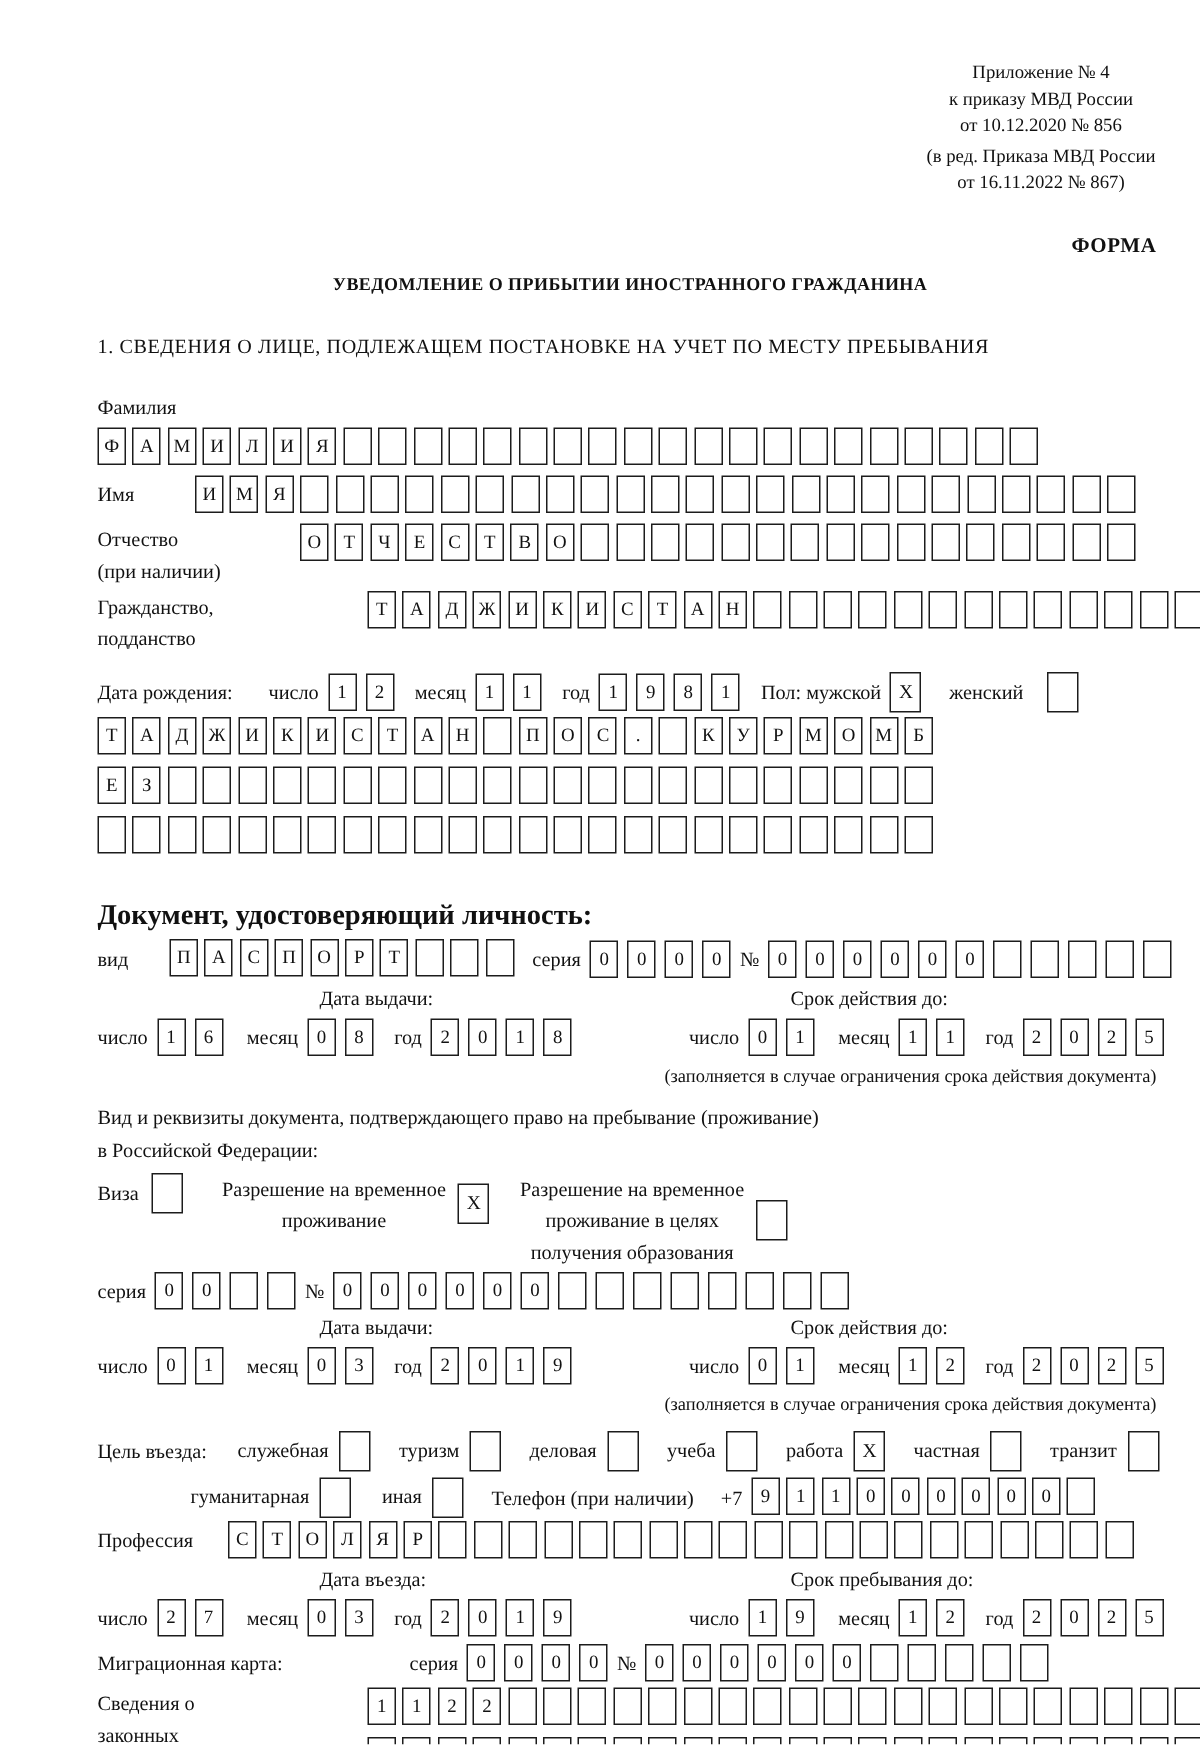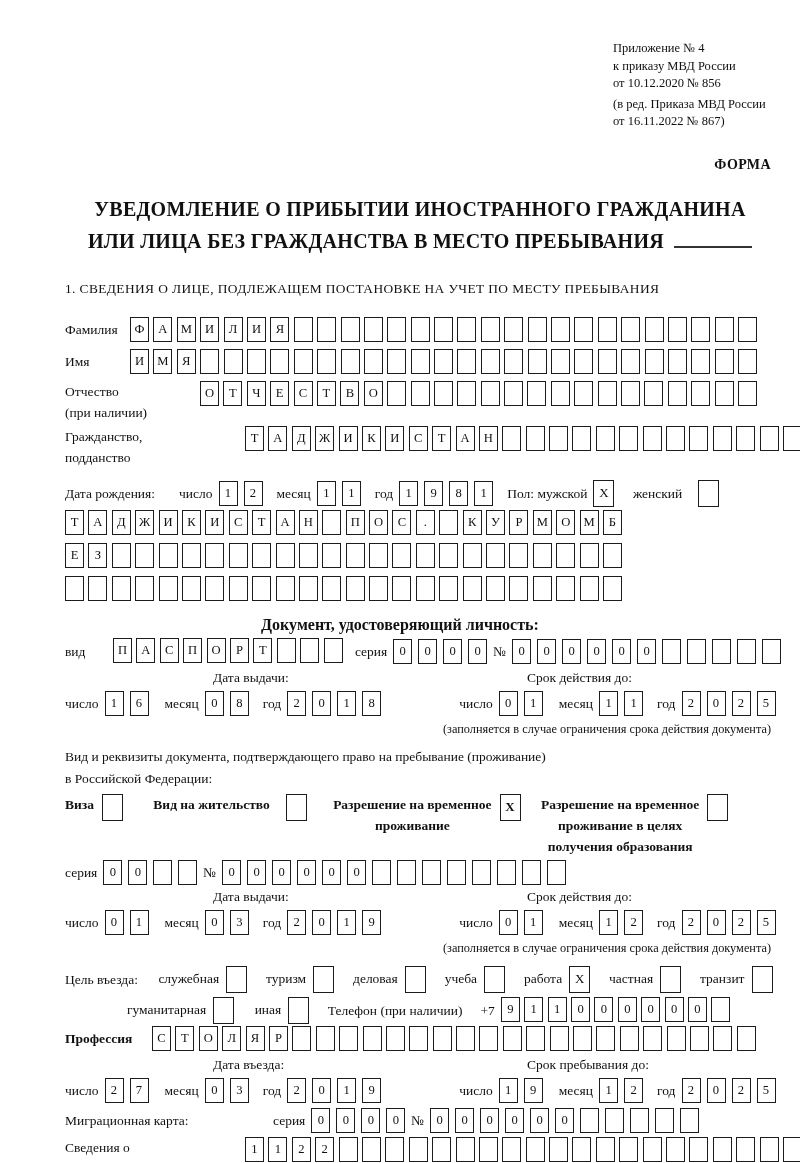--- a/index.html
+++ b/index.html
@@ -12,35 +12,35 @@
   }
   .page {
     position: relative;
     width: 800px;
     height: 1163px;
     padding: 40px 25px 10px 65px;
     overflow: hidden;
     background: #fff;
   }
   
-  .appendix { width: 162px; margin-left: auto; font-size: 12.5px; line-height: 1.4; }
+  .appendix { width: 162px; margin-left: auto; font-size: 12.5px; line-height: 1.4; text-align: center; }
   .appendix .edition-gap { margin-top: 3px; }
   .forma { text-align: right; font-weight: bold; font-size: 14px; margin-top: 26px; padding-right: 4px; letter-spacing: .4px; }
-  .title { text-align: center; font-weight: bold; font-size: 20px; margin-top: 20px; line-height: 1.6; letter-spacing: .3px; }
+  .title { text-align: center; font-weight: bold; font-size: 12px; margin-top: 7px; line-height: 1.6; letter-spacing: .3px; }
   .blank-line { display: inline-block; width: 78px; border-bottom: 2px solid #333; height: 14px; margin-left: 10px; }
   .sec1 { font-weight: normal; font-size: 13.4px; margin-top: 24px; letter-spacing: .4px; white-space: nowrap; }
 
   
   .flex { display: flex; align-items: flex-start; }
   .lbl { font-size: 13.5px; line-height: 26px; flex: none; }
   .w65 { width: 65px; }
   .w115 { width: 115px; }
   .w135 { width: 135px; }
   .w48 { width: 48px; }
-  .w87 { width: 87px; font-weight: bold; }
+  .w87 { width: 87px; }
   .multi div { line-height: 21.5px; }
 
   
   .boxrow { white-space: nowrap; height: 27px; flex: none; }
   .box {
     display: inline-block; width: 19px; height: 25px;
     border: 1.6px solid #1c1c1c; margin-right: 4.4px;
     text-align: center; font-size: 12.6px; line-height: 22px;
     vertical-align: top; background: #fff;
   }
@@ -54,26 +54,26 @@
   .ml8 { margin-left: 8px; } .ml10 { margin-left: 10px; } .ml12 { margin-left: 12px; } .ml14 { margin-left: 14px; }
   .dates-head { position: relative; height: 20px; }
   .dh-l { position: absolute; left: 148px; }
   .dh-r { position: absolute; left: 462px; }
   .dates-row { display: flex; align-items: center; height: 28px; }
   .rgap { margin-left: 72px; }
   .note { font-size: 12.3px; text-align: right; padding-right: 4px; line-height: 16px; margin-top: 3px; }
 
   
   .mt4 { margin-top: 4px; } .mt6 { margin-top: 11px; }
-  .mt20 { margin-top: 20px; } .mt2 { margin-top: 2px; }
+  .mt20 { margin-top: 20px; flex-direction: column; } .mt2 { margin-top: 2px; }
   .mb5 { margin-bottom: 5px; }
-  .doc-head { text-align: center; font-weight: bold; font-size: 16px; margin: 7px 40px 4px 0; }
+  .doc-head { text-align: left; font-weight: bold; font-size: 19px; margin: 23px 40px 4px 0; }
   .intro { line-height: 22px; margin-top: 9px; }
   .rvp-row { display: flex; align-items: flex-start; margin-top: 4px; }
-  .opt { display: flex; align-items: flex-start; flex: none; font-weight: bold; }
+  .opt { display: flex; align-items: center; flex: none; }
   .opt-lines { line-height: 21px; }
   .opt-lines.center { text-align: center; }
   .opt .cb { margin-left: 8px; }
   .purpose-row { display: flex; align-items: flex-end; margin-top: 10px; width: 712px; justify-content: space-between; }
   .pitem { display: flex; align-items: center; flex: none; }
   .pitem .cb { margin-left: 7px; }
   .gum-row { display: flex; align-items: center; margin-top: 4px; margin-left: 62px; }
 </style>
 </head>
 <body>
@@ -85,21 +85,20 @@
     <div>к приказу МВД России</div>
     <div>от 10.12.2020 № 856</div>
     <div class="edition-gap">(в ред. Приказа МВД России</div>
     <div>от 16.11.2022 № 867)</div>
   </div>
 
   <div class="forma">ФОРМА</div>
 
   <div class="title">
     <div>УВЕДОМЛЕНИЕ О ПРИБЫТИИ ИНОСТРАННОГО ГРАЖДАНИНА</div>
-    <div><span>ИЛИ ЛИЦА БЕЗ ГРАЖДАНСТВА В МЕСТО ПРЕБЫВАНИЯ</span><span class="blank-line"></span></div>
   </div>
 
   <div class="sec1">1. СВЕДЕНИЯ О ЛИЦЕ, ПОДЛЕЖАЩЕМ ПОСТАНОВКЕ НА УЧЕТ ПО МЕСТУ ПРЕБЫВАНИЯ</div>
 
   <div class="flex mt20 mb5">
     <span class="lbl w65">Фамилия</span>
     <span class="boxrow"><span class="box">Ф</span><span class="box">А</span><span class="box">М</span><span class="box">И</span><span class="box">Л</span><span class="box">И</span><span class="box">Я</span><span class="box"></span><span class="box"></span><span class="box"></span><span class="box"></span><span class="box"></span><span class="box"></span><span class="box"></span><span class="box"></span><span class="box"></span><span class="box"></span><span class="box"></span><span class="box"></span><span class="box"></span><span class="box"></span><span class="box"></span><span class="box"></span><span class="box"></span><span class="box"></span><span class="box"></span><span class="box"></span></span>
   </div>
 
   <div class="flex mb5">
@@ -226,24 +225,20 @@
   </div>
   <div class="note">(заполняется в случае ограничения срока действия документа)</div>
 
   <div class="intro">Вид и реквизиты документа, подтверждающего право на пребывание (проживание)</div>
   <div class="intro" style="margin-top:0">в Российской Федерации:</div>
 
   <div class="rvp-row">
     <div class="opt">
       <span class="opt-lines">Виза</span>
       <span class="box cb"></span>
-    </div>
-    <div class="opt" style="margin-left:26px">
-      <span class="opt-lines">Вид на жительство</span>
-      <span class="box cb" style="margin-left:16px"></span>
     </div>
     <div class="opt" style="margin-left:22px">
       <span class="opt-lines center">
         <div>Разрешение на временное</div>
         <div>проживание</div>
       </span>
       <span class="box cb">X</span>
     </div>
     <div class="opt" style="margin-left:16px">
       <span class="opt-lines center">

